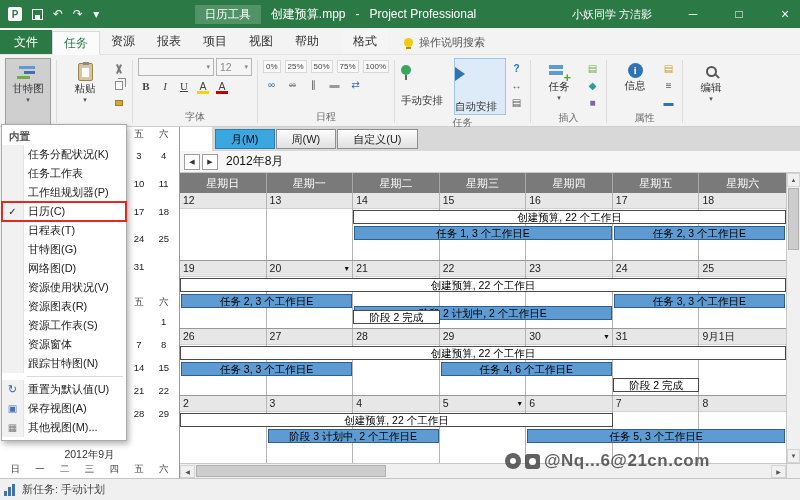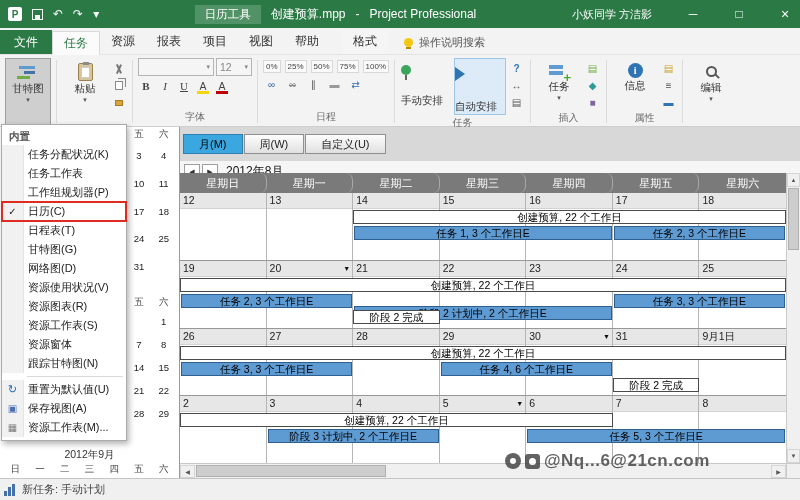--- a/index.html
+++ b/index.html
@@ -93,28 +93,28 @@
   .content{position:absolute;top:127px;left:0;right:0;bottom:22px;background:#fff;}
   .sidebar{position:absolute;left:0;top:0;bottom:0;width:180px;background:#fff;border-right:1px solid #9a9a9a;display:flex;flex-direction:column;padding:1px 3px;}
   .mc-hdr{height:14px;display:flex;font-size:9.5px;color:#444;}
   .mc-hdr span{flex:1;text-align:center;}
   .mc-grid{flex:1;display:flex;flex-direction:column;}
   .mc-row{flex:1;display:flex;}
   .mc-c{flex:1;text-align:center;font-size:9.5px;color:#222;display:flex;align-items:center;justify-content:center;}
   .mc-title{height:15px;text-align:center;font-size:10.5px;color:#333;}
 
   .main{position:absolute;left:180px;right:0;top:0;bottom:0;}
-  .viewtabs{height:34px;background:#d8d8d8;display:flex;align-items:center;padding-left:3px;gap:1px;}
+  .viewtabs{height:24px;background:#d8d8d8;display:flex;align-items:center;padding-left:3px;gap:1px;margin-left:32px;}
   .vtab{height:20px;line-height:18px;padding:0 15px;border:1px solid #8f8f8f;background:linear-gradient(#fdfdfd,#e0e0e0);font-size:11px;color:#222;}
   .vtab.active{background:var(--tab-blue);border-color:#2c7fb0;color:#000;}
   .navrow{height:22px;background:#f6f6f6;border-bottom:1px solid #c9c9c9;display:flex;align-items:center;padding-left:4px;gap:2px;}
   .navbtn{width:16px;height:16px;border:1px solid #9f9f9f;background:#fff;font-size:7px;color:#333;display:flex;align-items:center;justify-content:center;}
   .monthlabel{font-size:12px;color:#111;margin-left:6px;}
   .dayhdr{position:absolute;top:46px;left:0;right:14px;height:20px;display:grid;grid-template-columns:repeat(7,1fr);background:#7a7a7a;}
-  .dhc{color:#fff;font-size:11px;display:flex;align-items:center;justify-content:center;border-right:1px solid rgba(255,255,255,.35);border-radius:7px;}
+  .dhc{color:#fff;font-size:11px;display:flex;align-items:center;justify-content:center;border-right:1px solid rgba(255,255,255,.35);}
   .dhc:last-child{border-right:none;}
   .weeks{position:absolute;top:66px;bottom:15px;left:0;right:14px;display:flex;flex-direction:column;}
   .week{flex:1;position:relative;border-bottom:1px solid #989898;}
   .week:last-child{border-bottom:none;}
   .cells{position:absolute;inset:0;display:grid;grid-template-columns:repeat(7,1fr);}
   .cell{border-right:1px solid #b5b5b5;background:#fff;position:relative;}
   .cell:last-child{border-right:none;}
   .band{height:16px;background:#e7e7e7;border-bottom:1px solid #d2d2d2;position:relative;}
   .dnum{font-size:10.5px;color:#222;padding-left:3px;line-height:15px;}
   .ovf{position:absolute;right:2px;top:4px;font-size:7px;color:#111;line-height:7px;}
@@ -719,21 +719,21 @@
         <div class="menu-item">
           <span class="mi-gut">
             <span class="gl-save">▣</span>
           </span>
           <span class="mi-label">保存视图(A)</span>
         </div>
         <div class="menu-item">
           <span class="mi-gut">
             <span class="gl-more">▦</span>
           </span>
-          <span class="mi-label">资源工作表(M)...</span>
+          <span class="mi-label">其他视图(M)...</span>
         </div>
       </div>
   </div>
 
   <div class="watermark">
     <span class="wm-ic1"></span>
     <span class="wm-ic2"></span>
     <span class="wm-text">@Nq...6@21cn.com</span>
   </div>
 

